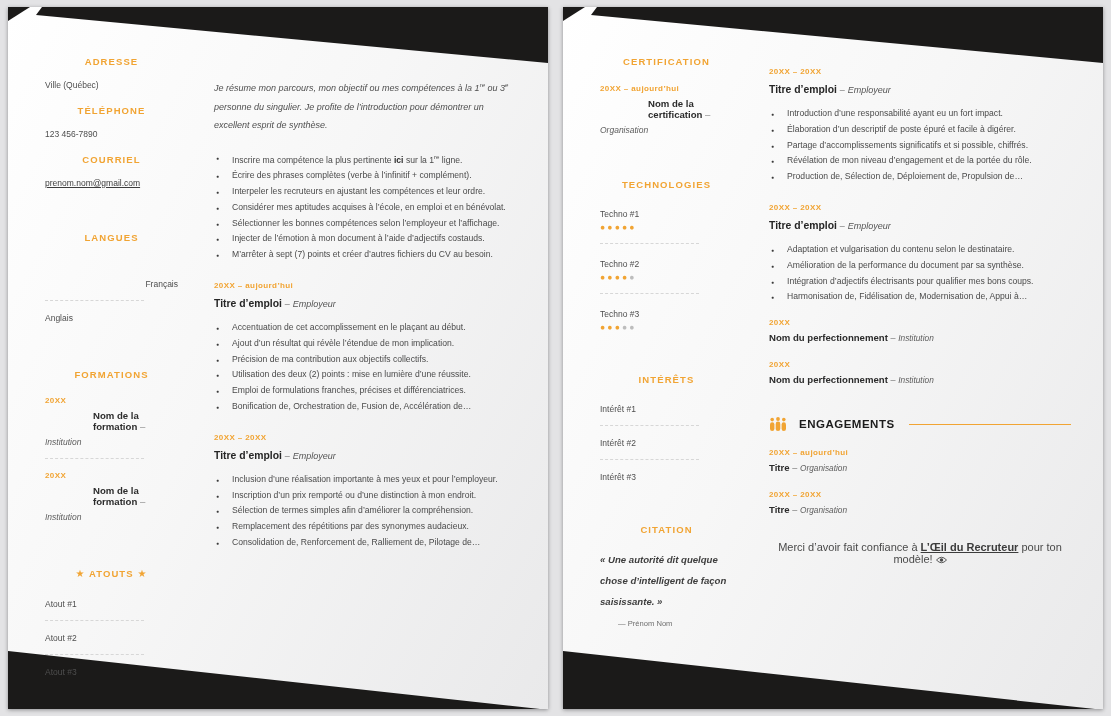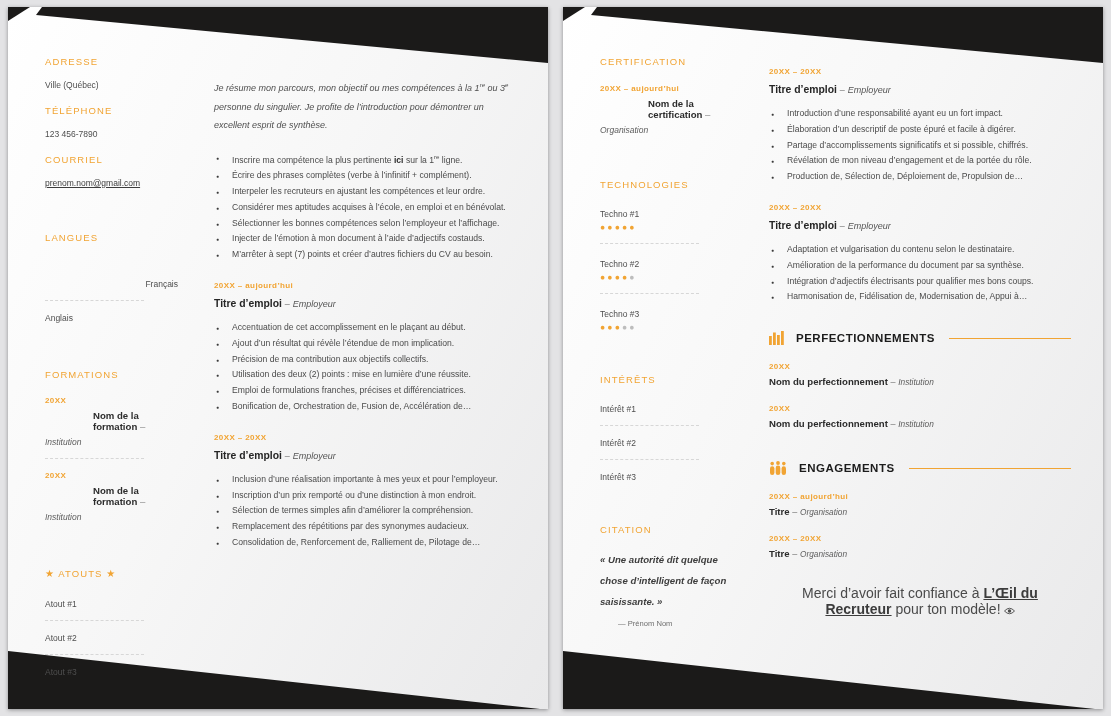--- a/index.html
+++ b/index.html
@@ -16,21 +16,21 @@
   }
   #page1{left:8px;} #page2{left:563px;}
   .band{position:absolute;left:0;display:block;}
   .band-top{top:0;}
   .band-bottom{bottom:0;}
   .cols{position:relative;display:flex;padding:0 32px 0 37px;box-sizing:border-box;}
   .side{width:133px;flex:none;padding-top:49px;}
   .main{flex:1;margin-left:36px;padding-top:60px;min-width:0;}
   .main2{padding-top:60px;}
 
-  .side-h{color:#F1A433;font-weight:normal;font-size:9.5px;letter-spacing:1.1px;}
+  .side-h{color:#F1A433;font-weight:bold;font-size:9.5px;letter-spacing:1.1px;text-align:center;}
   .side-val{font-size:8.5px;color:#4e4e4e;margin-top:13px;}
   .side-label-gap{margin-top:15px;}
   .side-link{color:#3c3c3c;text-decoration:underline;}
   .divider{border:0;border-top:1px dashed #d7d7d7;margin:11px 0 0 0;width:99px;}
   .side-item{font-size:8.5px;color:#4e4e4e;margin-top:12px;}
   .date{color:#F1A433;font-weight:bold;font-size:8px;letter-spacing:.4px;}
   .entry-name{font-size:9.6px;font-weight:bold;color:#2c2c2c;margin-top:5px;padding-left:48px;}
   .entry-dash{font-weight:normal;color:#8a8a8a;}
   .entry-inst{font-size:8.5px;font-style:italic;color:#5d5d5d;margin-top:5px;}
   .star{color:#F1A433;font-size:10px;}
@@ -61,21 +61,21 @@
   .dots{margin-top:4px;font-size:8.5px;letter-spacing:2.2px;line-height:9px;}
   .dots .on{color:#F1A433;} .dots .off{color:#bdbdbd;}
 
   .quote{font-size:9.6px;font-weight:bold;font-style:italic;color:#3d3d3d;line-height:21px;margin-top:14px;}
   .quote-author{font-size:7.6px;color:#6e6e6e;margin-top:7px;margin-left:18px;}
 
   .pitem{margin-top:17px;}
   .pitem .line{margin-top:5px;font-size:9.6px;font-weight:bold;color:#2c2c2c;}
   .pitem .inst{font-size:8.3px;font-style:italic;font-weight:normal;color:#5d5d5d;}
 
-  .thanks{margin-top:26px;text-align:center;font-size:14px;color:#4a4a4a;}
+  .thanks{margin-top:26px;text-align:center;font-size:11px;color:#4a4a4a;}
   .thanks a{color:#3c3c3c;text-decoration:underline;font-weight:bold;}
   .eye{vertical-align:-1px;margin-left:3px;}
 </style>
 </head>
 <body>
 
 <div class="page" id="page1">
   <svg class="band band-top" width="540" height="62">
     <polygon points="0,0 22,0 0,14" fill="#1b1a19"></polygon>
     <polygon points="34,0 540,0 540,56 28,8" fill="#1b1a19"></polygon>
@@ -220,32 +220,20 @@
         <div class="date">20XX – 20XX</div>
         <div class="job-title"><span>Titre d’emploi</span> <span class="dash-sep">–</span> <span class="job-emp">Employeur</span></div>
         <ul class="blts" style="margin-top:14px;">
           <li>Adaptation et vulgarisation du contenu selon le destinataire.</li>
           <li>Amélioration de la performance du document par sa synthèse.</li>
           <li>Intégration d’adjectifs électrisants pour qualifier mes bons coups.</li>
           <li>Harmonisation de, Fidélisation de, Modernisation de, Appui à…</li>
         </ul>
       </div>
 
-      <div class="sec" style="margin-top:30px;">
-        <span class="icn">
-          <svg width="15" height="14" viewBox="0 0 15 14" fill="#F1A433">
-            <rect x="0" y="5" width="2.8" height="9"></rect>
-              <rect x="4" y="1.5" width="2.8" height="12.5"></rect>
-            <rect x="8" y="4" width="2.8" height="10"></rect>
-              <rect x="12" y="0" width="2.8" height="14"></rect>
-          </svg>
-        </span>
-        <span class="t">PERFECTIONNEMENTS</span>
-        <span class="rule"></span>
-      </div>
       <div class="pitem">
         <div class="date">20XX</div>
         <div class="line"><span>Nom du perfectionnement</span> <span class="dash-sep">–</span> <span class="inst">Institution</span></div>
       </div>
       <div class="pitem">
         <div class="date">20XX</div>
         <div class="line"><span>Nom du perfectionnement</span> <span class="dash-sep">–</span> <span class="inst">Institution</span></div>
       </div>
 
       <div class="sec" style="margin-top:32px;">

